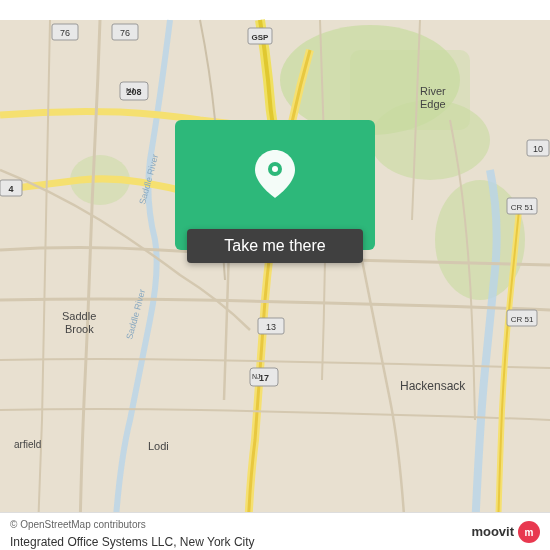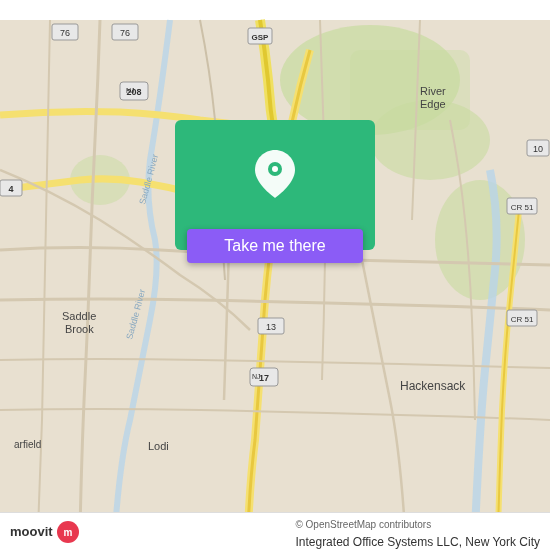--- a/index.html
+++ b/index.html
@@ -64,21 +64,21 @@
     }
 
     
     #take-me-there-btn {
       position: absolute;
       left: 50%;
       transform: translateX(-50%);
       top: 229px;
       width: 176px;
       height: 34px;
-      background: #8b5cf6;
+      background: #404040;
       border-radius: 4px;
       display: flex;
       align-items: center;
       justify-content: center;
       cursor: pointer;
       z-index: 50;
       border: none;
       box-shadow: 0 2px 6px rgba(0,0,0,0.3);
     }
 
@@ -231,30 +231,30 @@
       <circle cx="20" cy="19" r="7" fill="#2db87a"></circle>
       <circle cx="20" cy="19" r="3" fill="white"></circle>
     </svg>
   </div>
 
   <button id="take-me-there-btn">
     <span>Take me there</span>
   </button>
 
   <div id="bottom-bar">
+    <div>
+      <span id="attribution">© OpenStreetMap contributors</span>
+      <br>
+      <span style="font-size:12px; color:#333; font-weight:500;">Integrated Office Systems LLC, New York City</span>
+    </div>
     <div id="moovit-logo">
       <span id="moovit-text">moovit</span>
       <div id="moovit-icon">
 
         <svg width="16" height="16" viewBox="0 0 16 16" xmlns="http://www.w3.org/2000/svg">
           <rect width="16" height="16" rx="8" fill="#e8384f"></rect>
           <text x="8" y="12" font-size="10" fill="white" font-family="Arial" font-weight="bold" text-anchor="middle">m</text>
         </svg>
       </div>
     </div>
-    <div>
-      <span id="attribution">© OpenStreetMap contributors</span>
-      <br>
-      <span style="font-size:12px; color:#333; font-weight:500;">Integrated Office Systems LLC, New York City</span>
-    </div>
   </div>
 
 </div>
 
 </body></html>

